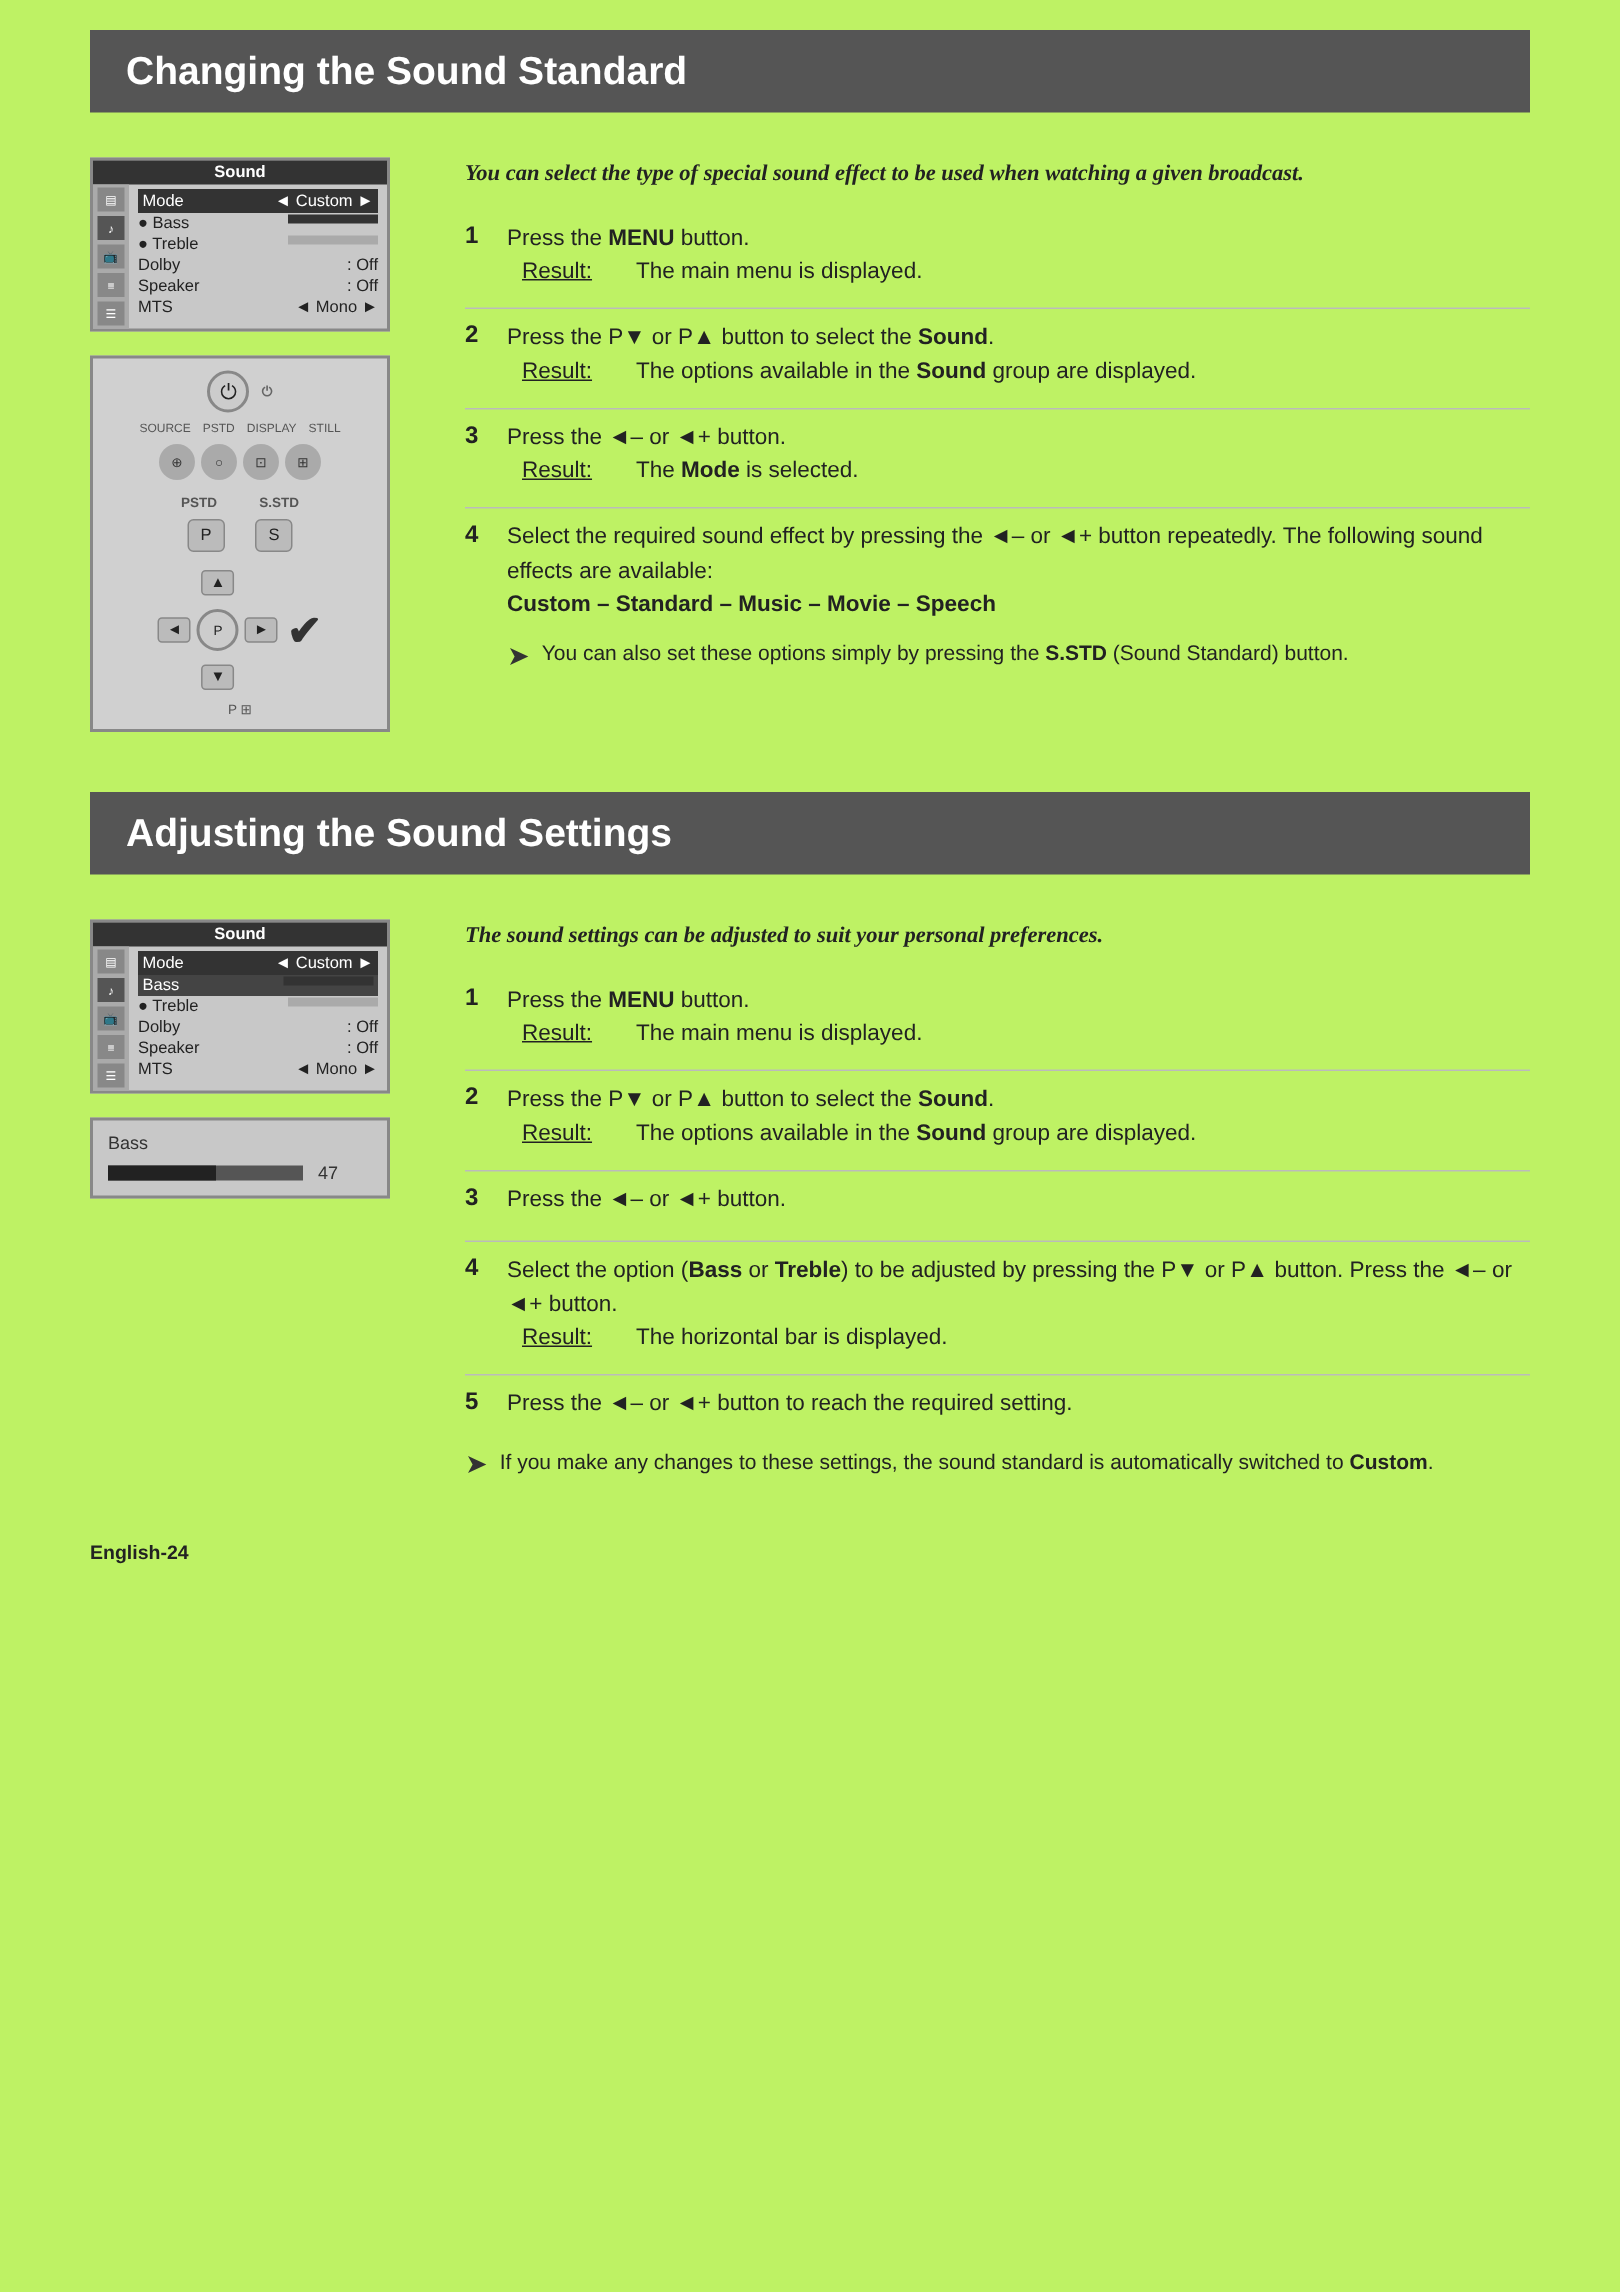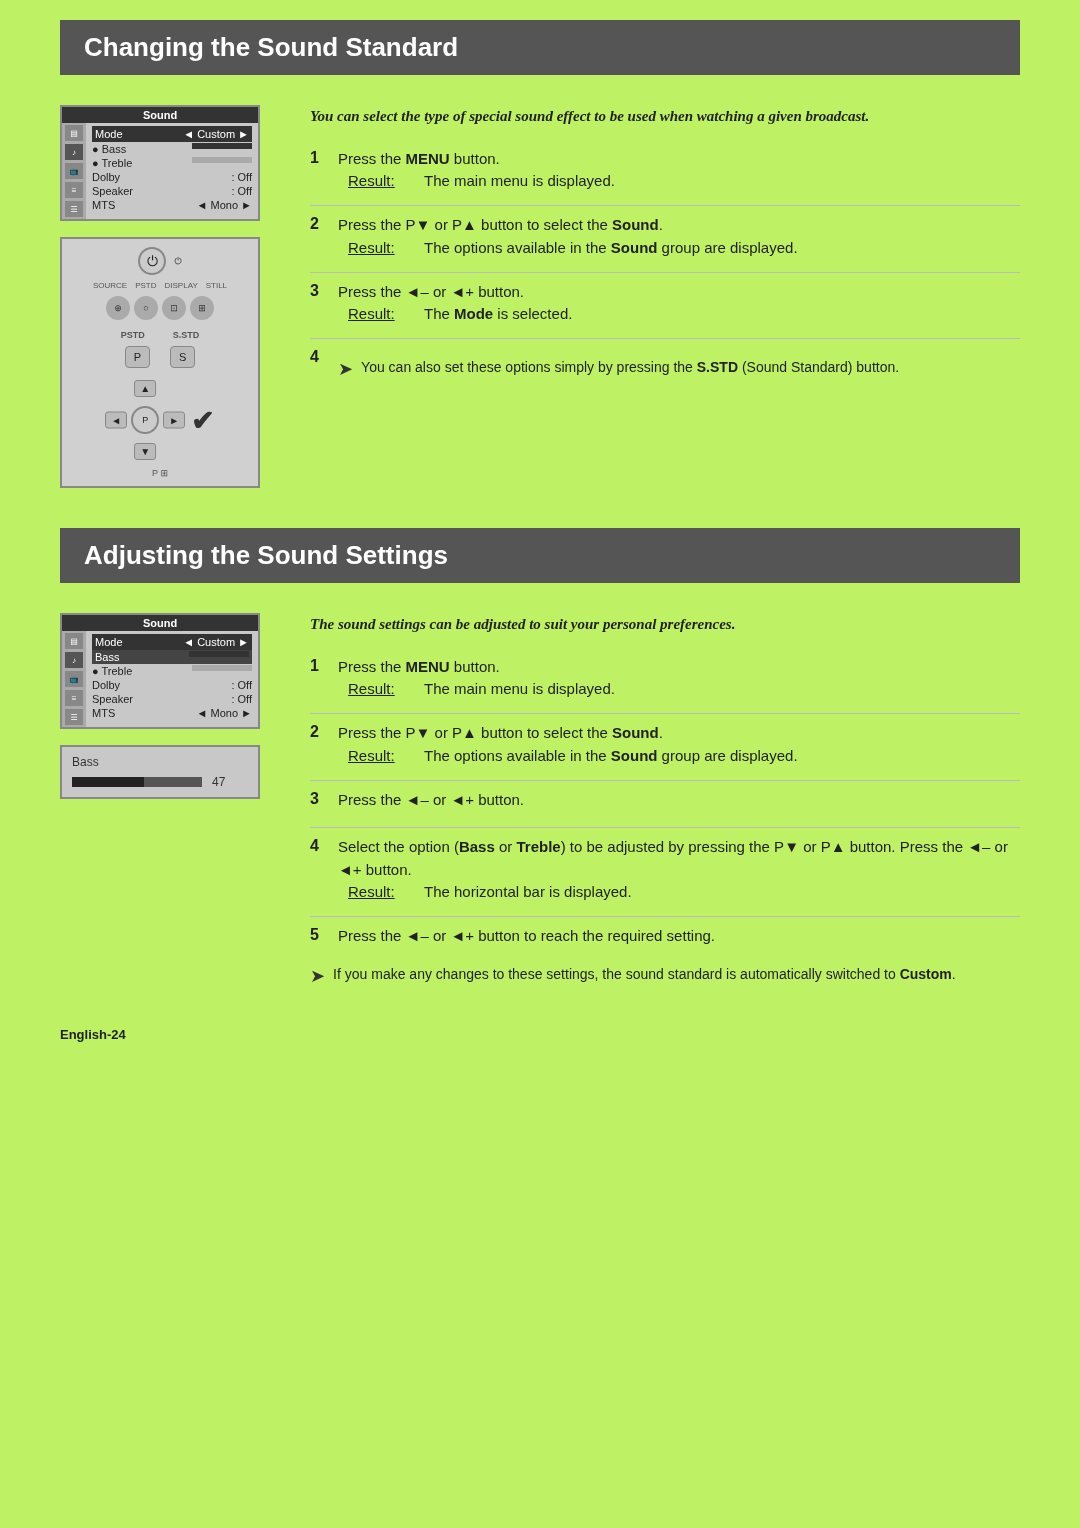--- a/index.html
+++ b/index.html
@@ -386,20 +386,23 @@
                 <span class="result-label">Result:</span>
                 <span class="result-text">The <span class="bold">Mode</span> is selected.</span>
               </div>
             </div>
           </div>
           <hr class="divider">
 
           <div class="step-item">
             <div class="step-num">4</div>
             <div class="step-body">
+              <div class="step-text">Select the required sound effect by pressing the ◄– or ◄+ button repeatedly. The following sound effects are available:<br>
+                <span class="bold">Custom – Standard – Music – Movie – Speech</span>
+              </div>
               <div class="note-row">
                 <span class="note-arrow">➤</span>
                 <span class="note-text">You can also set these options simply by pressing the <span class="bold">S.STD</span> (Sound Standard) button.</span>
               </div>
             </div>
           </div>
         </ol>
       </div>
     </div>
   </div>

